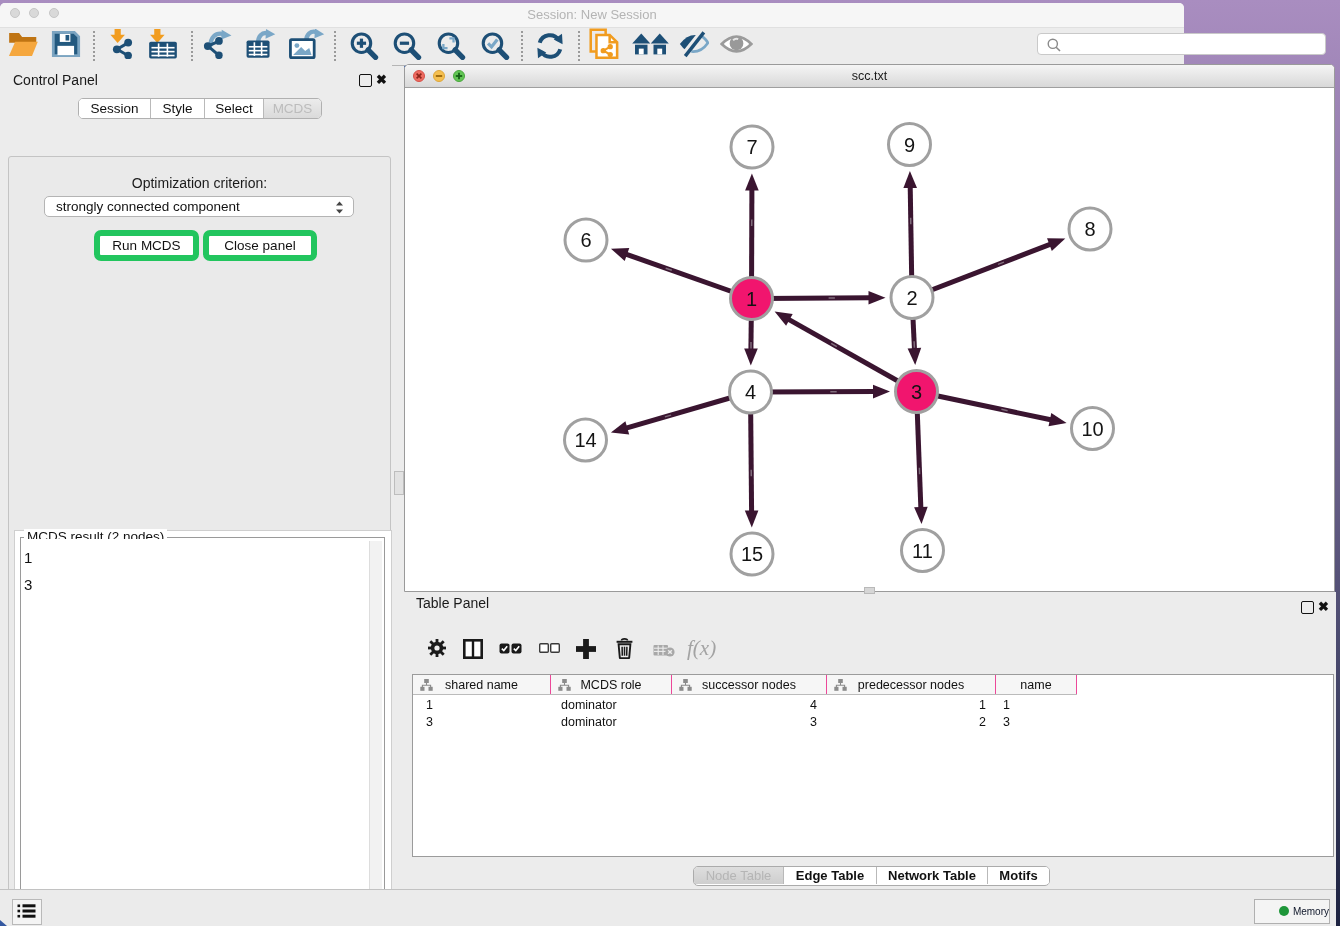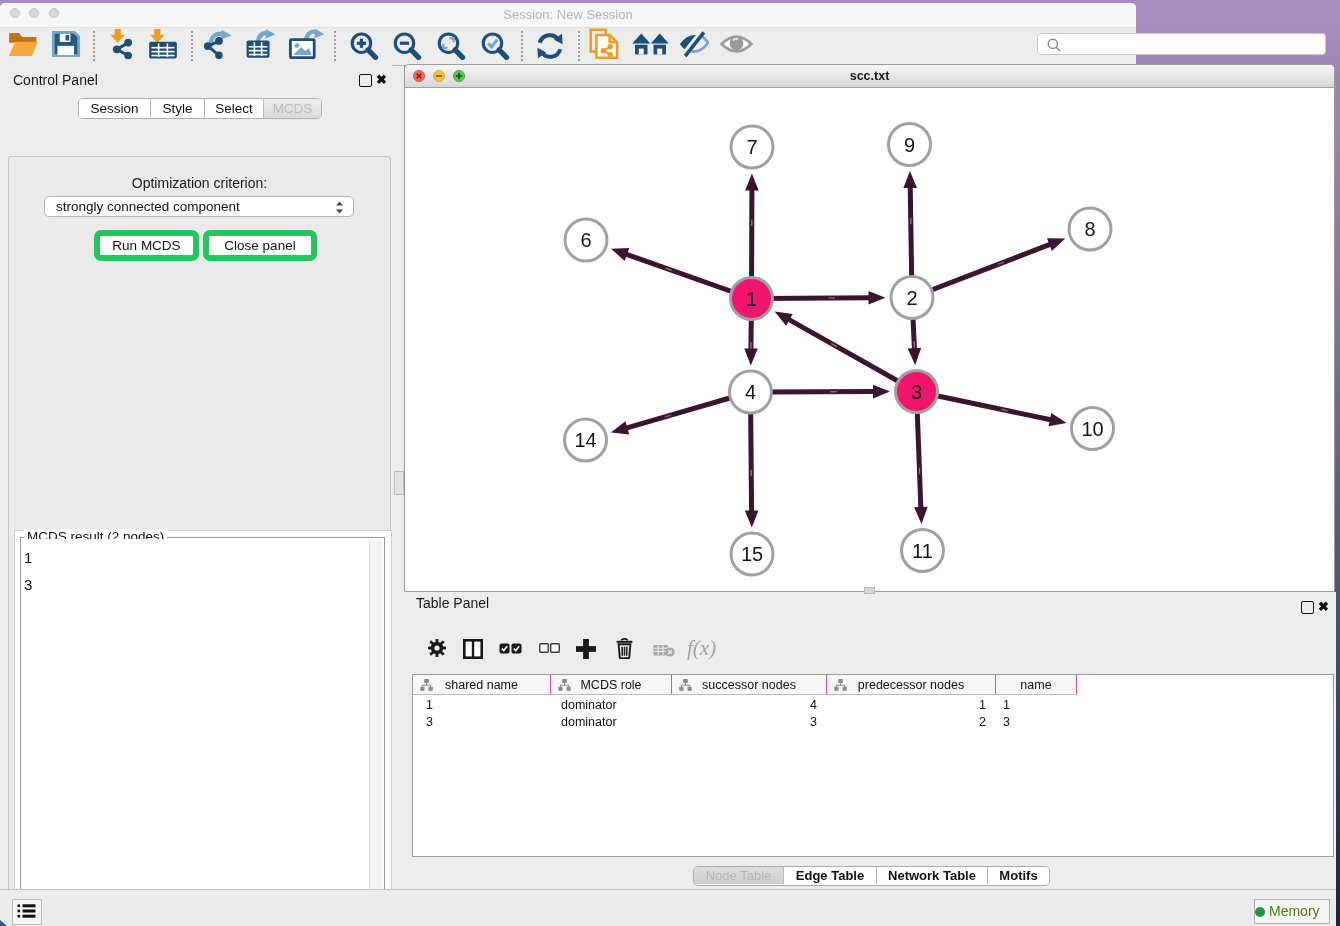--- a/index.html
+++ b/index.html
@@ -1,20 +1,20 @@
 <!DOCTYPE html>
 <html><head>
 <meta charset="utf-8">
 <style>
 html,body{margin:0;padding:0;}
 body{width:1340px;height:926px;position:relative;overflow:hidden;
  font-family:"Liberation Sans",sans-serif;
  background:linear-gradient(180deg,#a98dc0 0%,#8a76a4 30%,#4a4a6e 70%,#1c2240 100%);}
 #win{position:absolute;left:0;top:3px;width:1136px;height:923px;background:#ececec;
- border-radius:5px 5px 0 0;}
+ border-radius:5px 5px 0 0;padding-left:48px;}
 
 #titlebar{position:absolute;left:0;top:0;width:100%;height:24px;background:#f6f6f6;
  border-radius:5px 5px 0 0;border-bottom:1px solid #e0e0e0;}
 .tl{position:absolute;top:4.5px;width:10px;height:10px;border-radius:50%;background:#d9d9d9;border:1px solid #c6c6c6;box-sizing:border-box;}
 #wtitle{position:absolute;top:4px;left:0;width:100%;text-align:center;font-size:13px;color:#b4b4b4;}
 
 #toolbar{position:absolute;left:0;top:25px;width:100%;height:37px;background:#ececec;border-bottom:1px solid #b5b5b5;}
 .sep{position:absolute;top:3px;height:30px;width:0;border-left:2px dotted #9a9a9a;}
 .tbi{position:absolute;top:5px;}
 #search{position:absolute;left:1037px;top:5px;width:289px;height:22px;box-sizing:border-box;background:#fff;border:1px solid #c9c9c9;border-radius:4px;}
@@ -36,40 +36,40 @@
 #fieldset{position:absolute;left:5px;top:6px;width:363px;height:367px;border:1px solid #9a9a9a;}
 #legend{position:absolute;left:3px;top:-9px;background:#fff;padding:0 3px;font-size:13.5px;color:#111;}
 #ta{position:absolute;left:1px;top:1px;width:344px;height:360px;background:#fff;font-size:15px;color:#111;padding:6px 0 0 2px;line-height:26.5px;}
 #ta-scroll{position:absolute;right:2px;top:3px;width:12px;height:362px;background:#f2f2f2;border-left:1px solid #ddd;}
 
 .vgrip{position:absolute;left:394px;top:468px;width:8px;height:22px;background:#e2e2e2;border:1px solid #bdbdbd;}
 
 #netwin{position:absolute;left:404px;top:61px;width:931px;height:528px;border:1px solid #9a9a9a;border-radius:5px 5px 0 0;box-sizing:border-box;background:#fff;}
 #net-titlebar{position:absolute;left:0;top:0;width:100%;height:22px;background:linear-gradient(180deg,#f5f5f5,#d8d8d8);border-bottom:1px solid #9f9f9f;border-radius:4px 4px 0 0;}
 .dot{position:absolute;top:4.5px;width:12px;height:12px;border-radius:50%;box-sizing:border-box;}
-#net-title{position:absolute;left:0;top:4px;width:100%;text-align:center;font-size:12.5px;font-weight:bold;color:#1a1a1a;}
+#net-title{position:absolute;left:0;top:4px;width:100%;text-align:center;font-size:12.5px;font-weight:normal;color:#1a1a1a;}
 
 #tp{position:absolute;left:404px;top:589px;width:932px;height:298px;background:#ececec;}
 #tp-title{position:absolute;left:12px;top:3px;font-size:14px;color:#1a1a1a;}
 #tp-toolbar{position:absolute;left:11px;top:28px;width:910px;height:42px;}
 #tbl{position:absolute;left:8px;top:82px;width:920px;height:181px;background:#fff;border:1px solid #9b9b9b;}
 #tblhead{position:absolute;left:0;top:0;width:664px;height:19px;background:#f6f6f6;border-bottom:1px solid #bbb;}
 .th{position:absolute;top:0;height:19px;border-right:1px solid #ec4899;box-sizing:border-box;}
 .th .lab{position:absolute;top:2.5px;width:100%;text-align:center;font-size:12.5px;color:#111;}
 .orgicon{position:absolute;left:7px;top:3.5px;}
 .td{position:absolute;font-size:12.5px;color:#111;height:16px;line-height:16px;}
 
 #tp-tabs{position:absolute;left:289px;top:274px;height:18px;display:flex;border:1px solid #ababab;border-radius:5px;overflow:hidden;background:#fff;}
 .tptab{height:17px;line-height:17px;font-size:13px;font-weight:bold;color:#111;padding:0;text-align:center;background:#fff;border-right:1px solid #b9b9b9;}
 .tptab:last-child{border-right:none}
 .tptab.sel{background:linear-gradient(180deg,#dedede,#cecece);color:#b5b5b5;font-weight:normal;}
 
 #statusbar{position:absolute;left:0;top:886px;width:1336px;height:40px;background:#ebebeb;border-top:1px solid #c2c2c2;}
 #listbtn{position:absolute;left:12px;top:9px;width:28px;height:24px;background:#f4f4f4;border:1px solid #b9b9b9;}
-#membtn{position:absolute;left:1254px;top:9px;width:74px;height:23px;background:#f4f4f4;border:1px solid #b0b0b0;font-size:14px;line-height:23px;text-align:left;color:#4d7c0f;}
+#membtn{position:absolute;left:1254px;top:9px;width:74px;height:23px;background:#f4f4f4;border:1px solid #b0b0b0;font-size:10px;line-height:23px;text-align:right;color:#0f172a;}
 #membtn i{display:inline-block;width:10px;height:10px;border-radius:50%;background:#1e9639;margin-right:4px;vertical-align:-1px;}
 </style>
 </head>
 <body>
 <div id="win">
   <div id="titlebar">
     <div class="tl" style="left:9.5px"></div>
     <div class="tl" style="left:29px"></div>
     <div class="tl" style="left:48.5px"></div>
     <div id="wtitle">Session: New Session</div>

